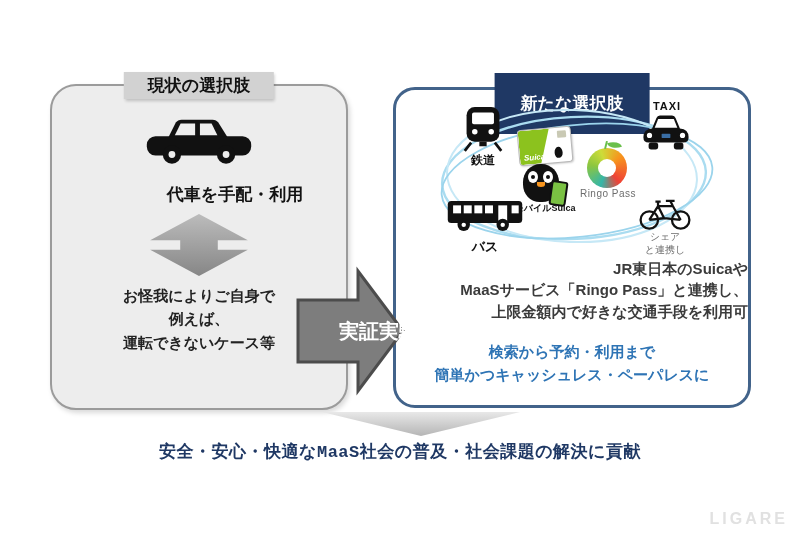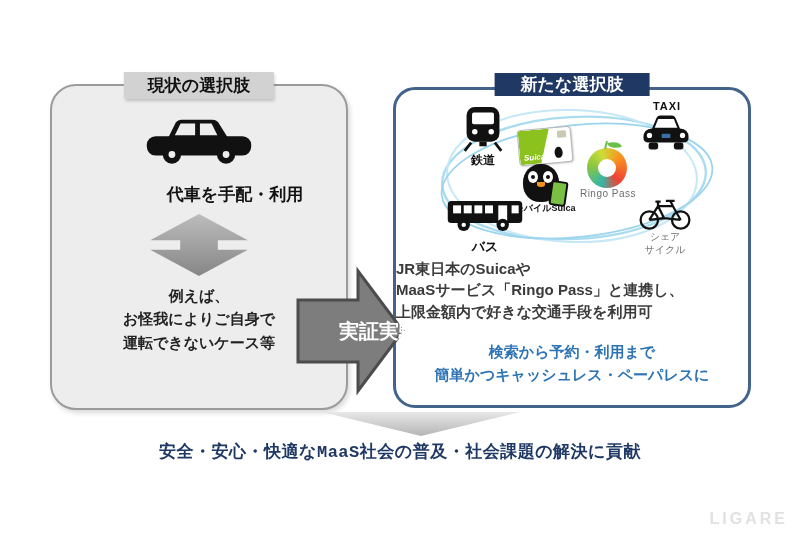--- a/index.html
+++ b/index.html
@@ -23,21 +23,21 @@
   
   .main-arrow{position:absolute;left:296px;top:266px;width:110px;height:130px;z-index:6;}
   .main-arrow .lbl{position:absolute;left:0;top:0;width:102px;height:130px;
               display:flex;align-items:center;justify-content:center;
               color:#fff;font-size:20px;font-weight:bold;white-space:nowrap;margin-left:32px;}
 
   
   .panel-right{position:absolute;left:393px;top:87px;width:352px;height:315px;
               background:#fff;border:3px solid #42638a;border-radius:22px;}
   .panel-right .hdr{position:absolute;top:-17px;left:50%;transform:translateX(-50%);
-              background:#1f3864;color:#fff;padding:0 26px;font-size:17px;font-weight:bold;
+              background:#1f3864;color:#fff;padding:19px 26px;font-size:17px;font-weight:bold;
               white-space:nowrap;}
   .rings{position:absolute;left:0;top:0;pointer-events:none;}
   .abs{position:absolute;}
   .sm-label{font-weight:bold;color:#111;text-align:center;}
   .gray-label{color:#6d6d6d;text-align:center;}
 
   
   .suica-card{position:absolute;left:122px;top:38px;width:52px;height:34px;background:#fff;
               border:1px solid #b7b7b7;border-radius:4px;transform:rotate(-5deg);
               box-shadow:1px 1px 2px rgba(0,0,0,.2);}
@@ -66,21 +66,21 @@
   .ringo-donut{position:absolute;left:0;top:0;width:40px;height:40px;border-radius:50%;
       background:conic-gradient(from 200deg,#35b6a8,#8dc63f 80deg,#cddc39 140deg,#f7941d 210deg,#ef4136 300deg,#35b6a8 360deg);}
   .ringo-donut::after{content:"";position:absolute;left:11px;top:11px;width:18px;height:18px;
       border-radius:50%;background:#fff;}
   .ringo-leaf{position:absolute;top:-7px;left:21px;width:13px;height:8px;background:#6abf4b;
       border-radius:0 100% 0 100%;transform:rotate(-18deg);}
   .ringo-stem{position:absolute;top:-7px;left:18px;width:2px;height:8px;background:#6abf4b;
       transform:rotate(14deg);}
 
   
-  .description{position:absolute;top:168px;width:100%;text-align:left;font-size:15px;
+  .description{position:absolute;top:168px;width:100%;text-align:right;font-size:15px;
               font-weight:bold;color:#3b3b3b;line-height:1.42;}
   .highlight{position:absolute;top:251px;width:100%;text-align:center;font-size:15px;
               font-weight:bold;color:#2e74b5;line-height:1.5;}
 
   
   .chevron{position:absolute;left:322px;top:412px;width:198px;height:24px;
               background:linear-gradient(#e8e8e8,#b5b5b5);
               clip-path:polygon(0 0,100% 0,50% 100%);}
   .footer-message{position:absolute;top:440px;left:0;width:100%;text-align:center;
               font-size:17px;font-weight:bold;color:#1f3864;letter-spacing:.5px;font-family:Liberation Mono, monospace;}
@@ -116,22 +116,22 @@
           <linearGradient id="gUD" x1="0" y1="0" x2="0" y2="1">
             <stop offset="0" stop-color="#bcbcbc"></stop>
               <stop offset="1" stop-color="#868686"></stop>
           </linearGradient>
         </defs>
         <polygon points="60,0 112,28 80,28 80,38 112,38 60,66 8,38 40,38 40,28 8,28" fill="url(#gUD)"></polygon>
       </svg>
     </div>
 
     <div class="example">
+      <div>お怪我によりご自身で</div>
       <div>例えば、</div>
-      <div>お怪我によりご自身で</div>
       <div>運転できないケース等</div>
     </div>
   </div>
 
   <div class="main-arrow">
     <svg width="110" height="130" viewBox="0 0 110 130">
       <polygon points="2,34 62,34 62,5 107,65 62,125 62,96 2,96" fill="#7d7d7d" stroke="#4c4c4c" stroke-width="3"></polygon>
     </svg>
     <div class="lbl">実証実験</div>
   </div>
@@ -218,21 +218,21 @@
       <svg width="54" height="38" viewBox="0 0 62 42">
         <g fill="none" stroke="#111" stroke-width="2.6">
           <circle cx="13" cy="29" r="10"></circle>
             <circle cx="49" cy="29" r="10"></circle>
           <path d="M13 29 L23 13 L40 13 L49 29 M23 13 L30 27 L13 29 M30 27 L49 29 M40 13 L37 7 M32 7 L42 7 M20 8 L26 8 M23 8 L23 13"></path>
         </g>
       </svg>
     </div>
     <div class="abs gray-label" style="left:242px;top:140px;width:54px;font-size:10px;line-height:1.3;font-family:Liberation Serif, serif;">
       <div>シェア</div>
-      <div>サイクル</div>
+      <div>と連携し</div>
     </div>
 
     <div class="description">
       <div>JR東日本のSuicaや</div>
       <div>MaaSサービス「Ringo Pass」と連携し、</div>
       <div>上限金額内で好きな交通手段を利用可</div>
     </div>
     <div class="highlight">
       <div>検索から予約・利用まで</div>
       <div>簡単かつキャッシュレス・ペーパレスに</div>

